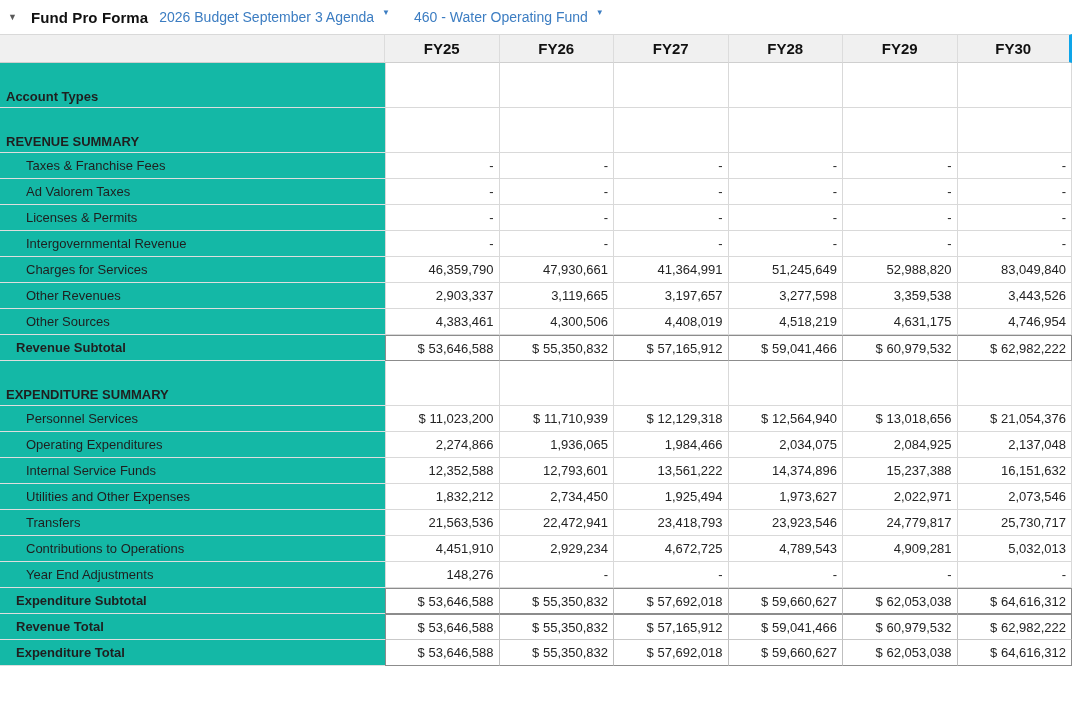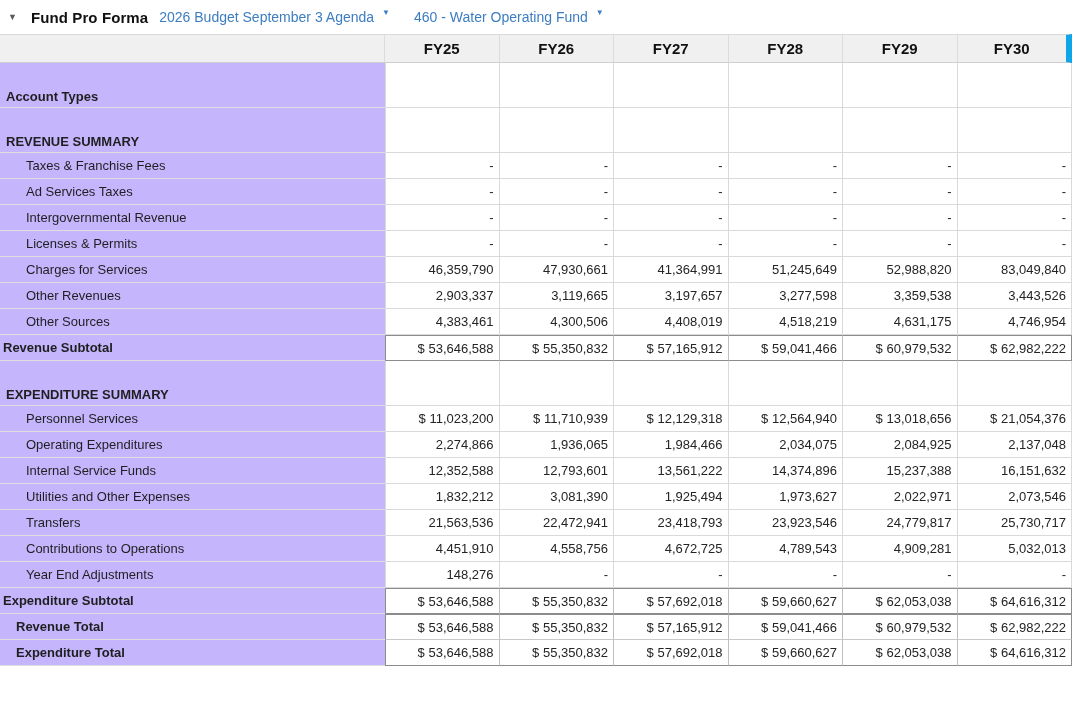--- a/index.html
+++ b/index.html
@@ -38,41 +38,41 @@
   }
   col.label-col { width: 385px; }
 
   th {
     background: #f0f0f0; font-weight: bold; color: #111;
     height: 25px; text-align: center; font-size: 15px;
     border-top: 1px solid #d9d9d9; border-bottom: 1px solid #cfcfcf;
   }
   th.col-head { border-right: 1px solid #dcdcdc; }
   th.corner  { border-right: 1px solid #dcdcdc; }
-  th.col-head:last-child { border-right: 6px solid #0ea5e9; }
+  th.col-head:last-child { border-right: 3px solid #0ea5e9; }
 
   td { height: 23px; overflow: hidden; white-space: nowrap; }
 
   td.label {
-    background: #c4b5fd; text-align: left; color: #1f1f1f;
+    background: #14b8a6; text-align: left; color: #1f1f1f;
     border-bottom: 1px solid #dedede; padding-left: 26px;
   }
   td.val {
     background: #fff; text-align: right; color: #242424;
     padding: 0 5px 0 2px;
     border-right: 1px solid #d9d9d9; border-bottom: 1px solid #d9d9d9;
   }
   td.val.first { border-left: 1px solid #d9d9d9; }
 
   
   tr.row-section td { height: 40px; vertical-align: bottom; }
   tr.row-section td.label { font-weight: bold; padding-left: 6px; padding-bottom: 3px; }
 
   
-  tr.row-subtotal td.label { font-weight: bold; padding-left: 3px; }
+  tr.row-subtotal td.label { font-weight: bold; padding-left: 16px; }
   tr.row-subtotal td.val {
     border-top: 1px solid #8c8c8c; border-bottom: 1px solid #8c8c8c;
     border-right-color: #bfbfbf;
   }
   tr.row-subtotal td.val.first { border-left: 1px solid #8c8c8c; }
   tr.row-subtotal td.val.last  { border-right: 1px solid #8c8c8c; }
 
   
   tr.row-total td.label { font-weight: bold; padding-left: 16px; }
   tr.row-total td.val { border-right-color: #bfbfbf; border-bottom-color: #c9c9c9; }
@@ -140,39 +140,39 @@
       <tr class="row-detail">
         <td class="label">Taxes &amp; Franchise Fees</td>
         <td class="val first">-</td>
         <td class="val">-</td>
         <td class="val">-</td>
         <td class="val">-</td>
         <td class="val">-</td>
         <td class="val last">-</td>
       </tr>
       <tr class="row-detail">
-        <td class="label">Ad Services Taxes</td>
+        <td class="label">Ad Valorem Taxes</td>
         <td class="val first">-</td>
         <td class="val">-</td>
         <td class="val">-</td>
         <td class="val">-</td>
         <td class="val">-</td>
         <td class="val last">-</td>
       </tr>
       <tr class="row-detail">
+        <td class="label">Licenses &amp; Permits</td>
+        <td class="val first">-</td>
+        <td class="val">-</td>
+        <td class="val">-</td>
+        <td class="val">-</td>
+        <td class="val">-</td>
+        <td class="val last">-</td>
+      </tr>
+      <tr class="row-detail">
         <td class="label">Intergovernmental Revenue</td>
-        <td class="val first">-</td>
-        <td class="val">-</td>
-        <td class="val">-</td>
-        <td class="val">-</td>
-        <td class="val">-</td>
-        <td class="val last">-</td>
-      </tr>
-      <tr class="row-detail">
-        <td class="label">Licenses &amp; Permits</td>
         <td class="val first">-</td>
         <td class="val">-</td>
         <td class="val">-</td>
         <td class="val">-</td>
         <td class="val">-</td>
         <td class="val last">-</td>
       </tr>
       <tr class="row-detail">
         <td class="label">Charges for Services</td>
         <td class="val first">46,359,790</td>
@@ -241,39 +241,39 @@
         <td class="val first">12,352,588</td>
         <td class="val">12,793,601</td>
         <td class="val">13,561,222</td>
         <td class="val">14,374,896</td>
         <td class="val">15,237,388</td>
         <td class="val last">16,151,632</td>
       </tr>
       <tr class="row-detail">
         <td class="label">Utilities and Other Expenses</td>
         <td class="val first">1,832,212</td>
-        <td class="val">3,081,390</td>
+        <td class="val">2,734,450</td>
         <td class="val">1,925,494</td>
         <td class="val">1,973,627</td>
         <td class="val">2,022,971</td>
         <td class="val last">2,073,546</td>
       </tr>
       <tr class="row-detail">
         <td class="label">Transfers</td>
         <td class="val first">21,563,536</td>
         <td class="val">22,472,941</td>
         <td class="val">23,418,793</td>
         <td class="val">23,923,546</td>
         <td class="val">24,779,817</td>
         <td class="val last">25,730,717</td>
       </tr>
       <tr class="row-detail">
         <td class="label">Contributions to Operations</td>
         <td class="val first">4,451,910</td>
-        <td class="val">4,558,756</td>
+        <td class="val">2,929,234</td>
         <td class="val">4,672,725</td>
         <td class="val">4,789,543</td>
         <td class="val">4,909,281</td>
         <td class="val last">5,032,013</td>
       </tr>
       <tr class="row-detail">
         <td class="label">Year End Adjustments</td>
         <td class="val first">148,276</td>
         <td class="val">-</td>
         <td class="val">-</td>

